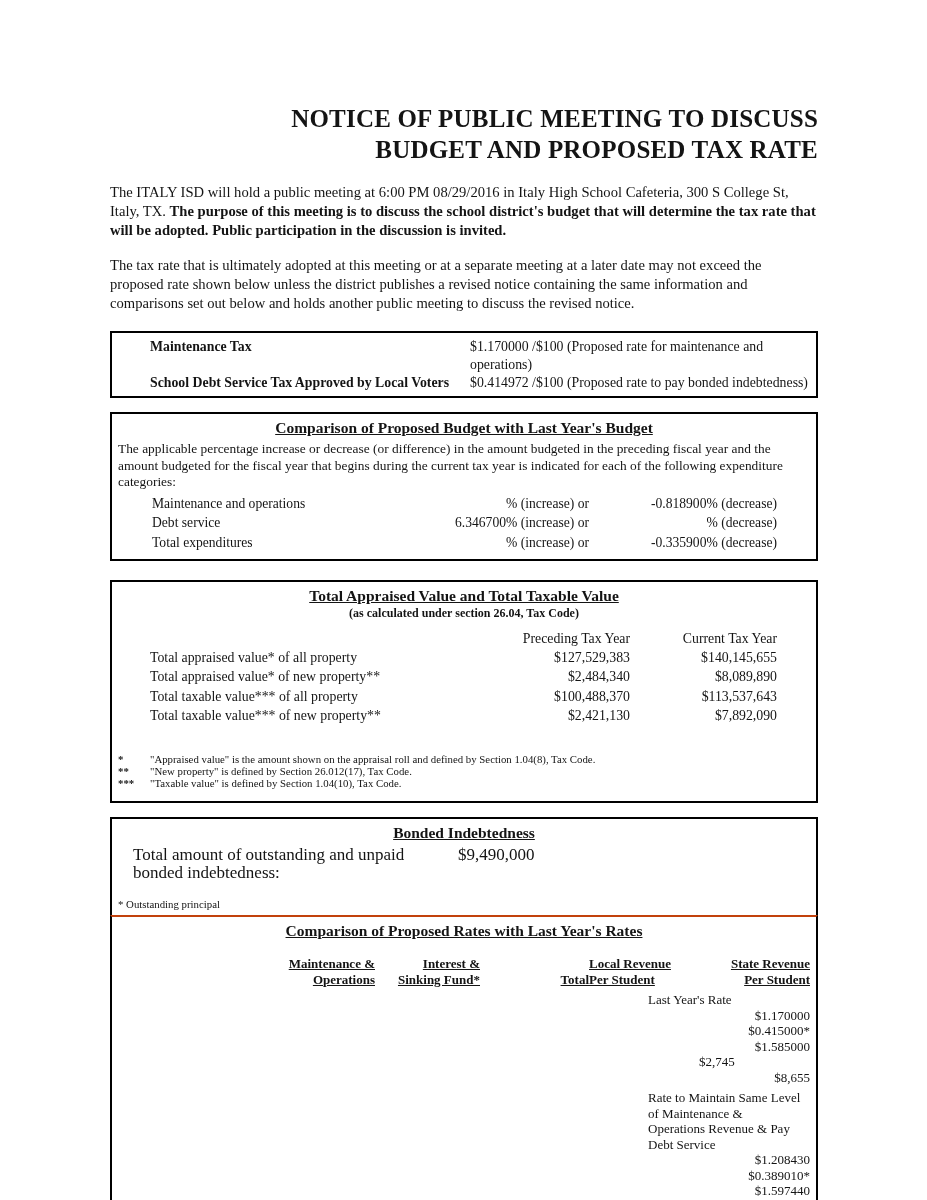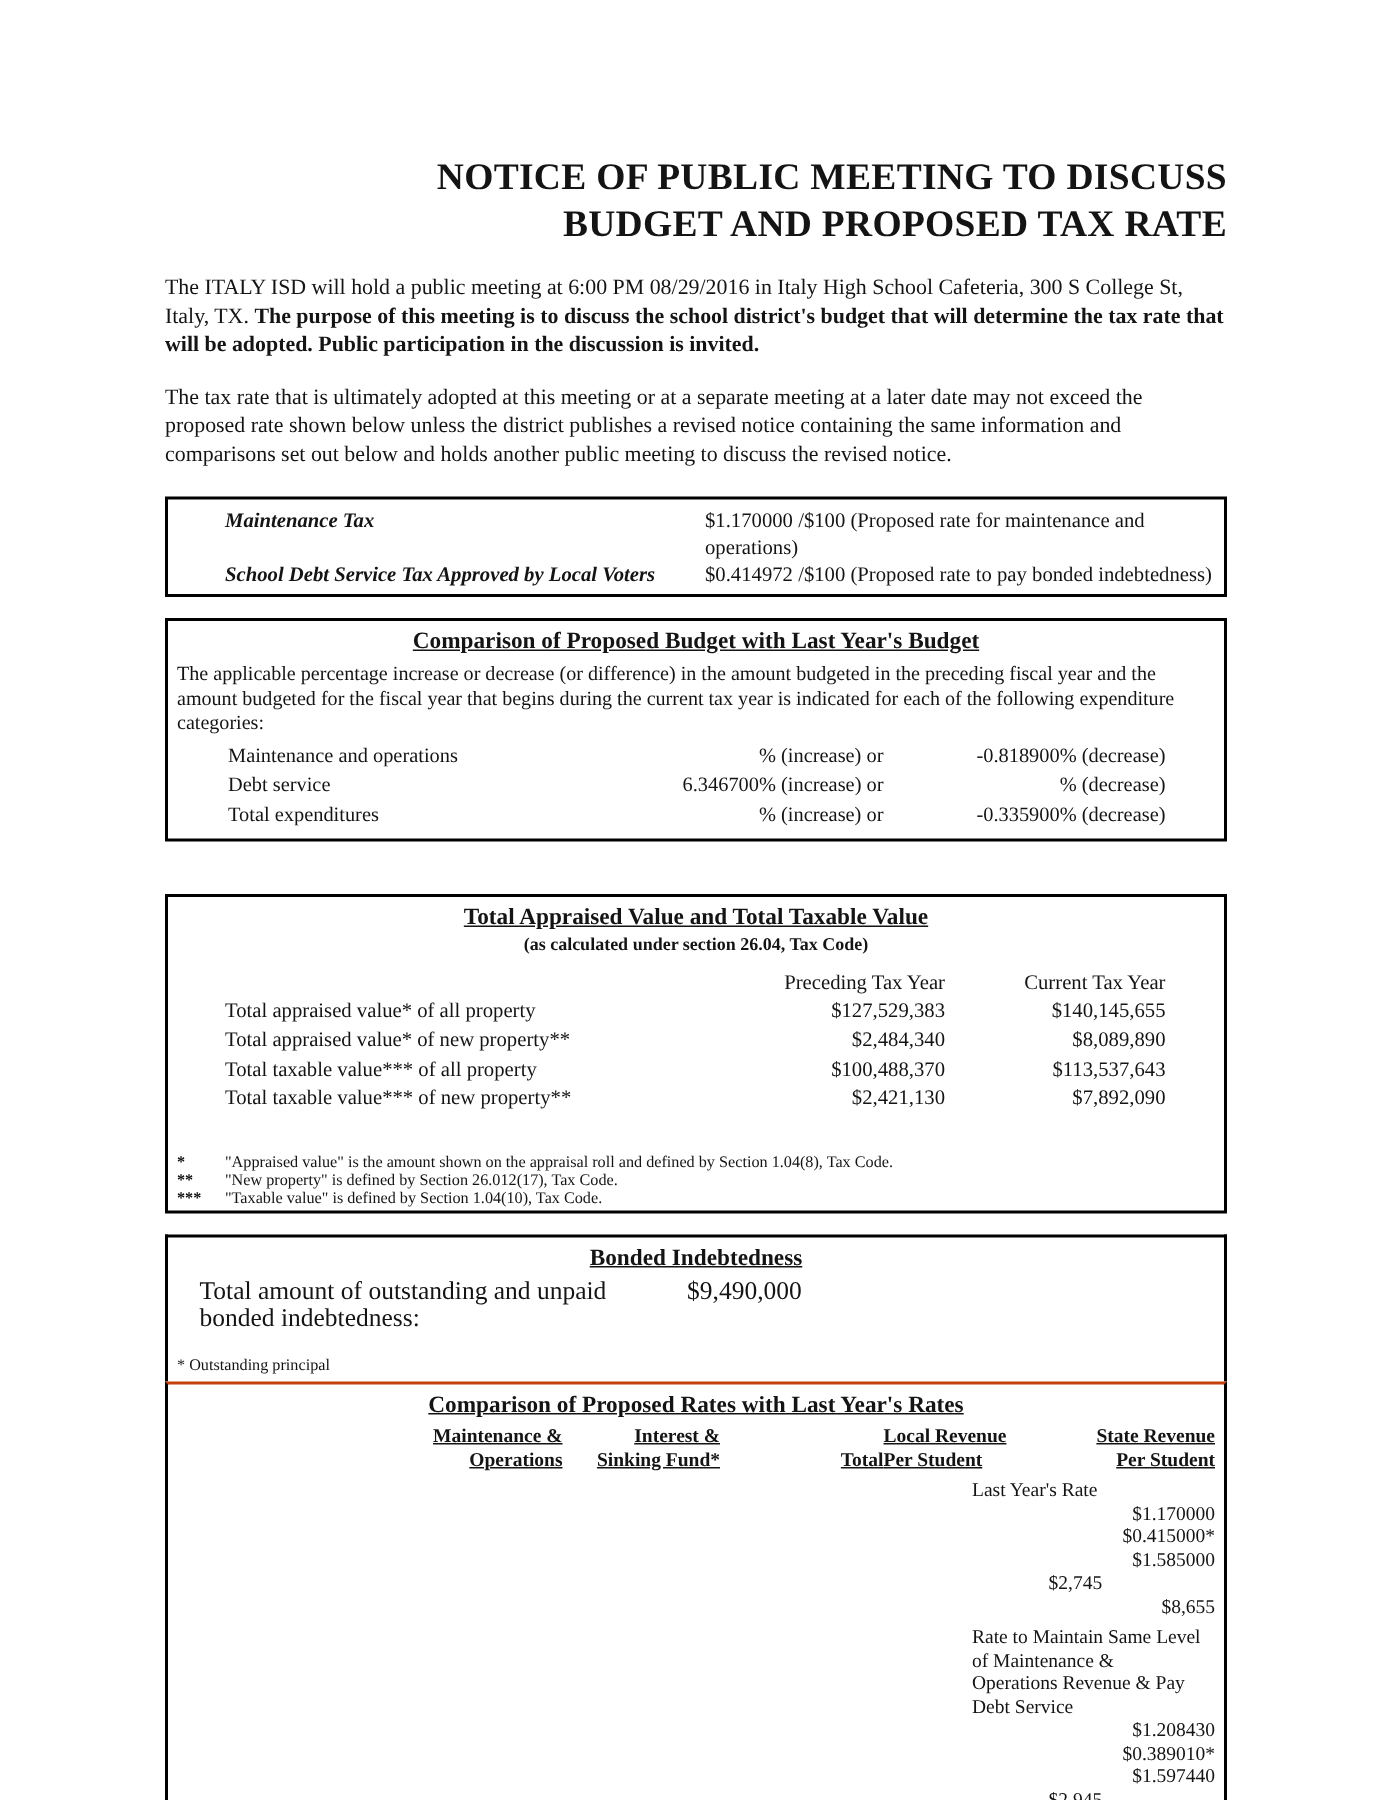--- a/index.html
+++ b/index.html
@@ -19,55 +19,55 @@
   .b { font-weight: 700; }
   .preline { white-space: pre-line; }
 
   .box { border: 2px solid #000; padding: 5px 6px; }
   .boxtitle { text-align: center; font-weight: 700; font-size: 15.5px; line-height: 18px; text-decoration: underline; }
   .boxsub { text-align: center; font-weight: 700; font-size: 12px; line-height: 17px; }
 
   
   .box1 { margin-top: 18px; padding: 5px 6px 4px 6px; }
   .box1 .row { display: flex; font-size: 13.8px; line-height: 18px; }
-  .box1 .c1 { width: 352px; padding-left: 32px; font-weight: 700; font-style: italic; }
+  .box1 .c1 { width: 352px; padding-left: 32px; font-weight: 700; }
   .box1 .c2 { flex: 1; }
 
   
   .box2 { margin-top: 14px; padding-bottom: 8px; }
   .box2 .intro { font-size: 13.4px; line-height: 16.5px; margin-top: 4px; }
   .box2 .grid { margin-top: 5px; }
   .box2 .row { display: flex; font-size: 13.6px; line-height: 16.5px; margin-top: 3px; }
   .box2 .c1 { width: 330px; padding-left: 34px; }
   .box2 .c2 { width: 141px; text-align: right; }
   .box2 .c3 { width: 188px; text-align: right; }
 
   
-  .box3 { margin-top: 35px; padding-bottom: 2px; }
+  .box3 { margin-top: 19px; padding-bottom: 12px; }
   .box3 .grid { margin-top: 7px; }
   .box3 .row { display: flex; font-size: 13.8px; line-height: 19.2px; }
   .box3 .c1 { width: 360px; padding-left: 32px; }
   .box3 .c2 { width: 152px; text-align: right; }
   .box3 .c3 { width: 147px; text-align: right; }
   .box3 .fnotes { margin-top: 28px; }
   .fnote { display: flex; font-size: 10.8px; line-height: 12px; }
   .fnote .marker { width: 32px; font-weight: 700; }
   .fnote .txt { flex: 1; }
 
   
   .box4 { margin-top: 14px; border-bottom: none; padding-bottom: 0; }
   .box4 .row { display: flex; font-size: 17px; line-height: 18px; margin-top: 4px; }
   .box4 .c1 { width: 340px; padding-left: 15px; }
   .box4 .c2 { flex: 1; }
   .box4 .fn { font-size: 10.8px; line-height: 12px; margin-top: 16px; padding-bottom: 5px; }
 
   
   .box5 { margin-top: 0; border-top: 2px solid #c2410c; padding-bottom: 6px; }
   .t5 { width: 100%; font-size: 13px; }
-  .t5 .hrow { display: flex; align-items: flex-end; margin-top: 3px; }
+  .t5 .hrow { display: flex; align-items: flex-end; margin-top: 16px; }
   .t5 .hcell { font-weight: 700; text-decoration: underline; white-space: pre-line; line-height: 15.5px; }
   .t5 .drow { display: flex; align-items: flex-end; margin-top: 5px; line-height: 15.5px; flex-direction: column; }
   .t5 .c1 { width: 162px; }
   .t5 .c2 { width: 95px;  text-align: right; }
   .t5 .c3 { width: 105px; text-align: right; }
   .t5 .c4 { width: 109px; text-align: right; }
   .t5 .c5 { width: 111px; text-align: left; }
   .t5 .c6 { width: 110px; text-align: right; }
   .box5 .fn { margin-top: 13px; font-size: 11px; line-height: 13px; }
   .box5 .fn .l2 { padding-left: 5px; }

